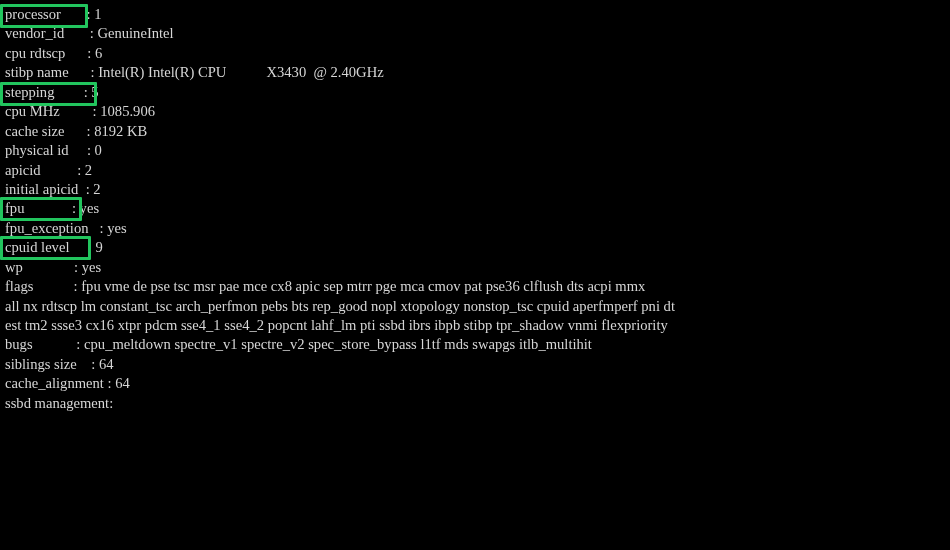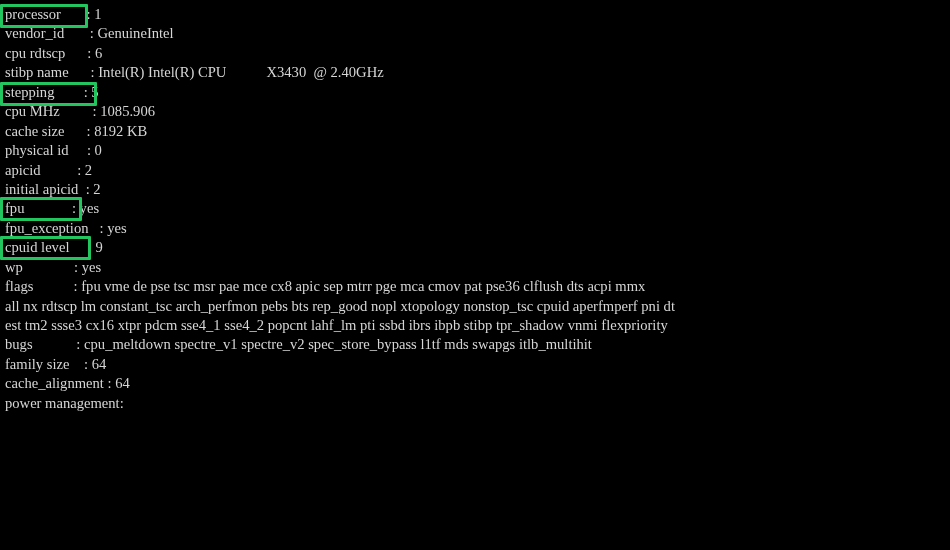--- a/index.html
+++ b/index.html
@@ -66,23 +66,23 @@
       <div class="line"><span class="label">apicid</span><span class="gap">          </span><span class="sep">: </span><span class="value">2</span></div>
       <div class="line"><span class="label">initial apicid</span><span class="gap">  </span><span class="sep">: </span><span class="value">2</span></div>
       <div class="line"><span class="label">fpu</span><span class="gap">             </span><span class="sep">: </span><span class="value">yes</span></div>
       <div class="line"><span class="label">fpu_exception</span><span class="gap">   </span><span class="sep">: </span><span class="value">yes</span></div>
       <div class="line"><span class="label">cpuid level</span><span class="gap">     </span><span class="sep">: </span><span class="value">9</span></div>
       <div class="line"><span class="label">wp</span><span class="gap">              </span><span class="sep">: </span><span class="value">yes</span></div>
       <div class="line"><span class="label">flags</span><span class="gap">           </span><span class="sep">: </span><span class="value">fpu vme de pse tsc msr pae mce cx8 apic sep mtrr pge mca cmov pat pse36 clflush dts acpi mmx</span></div>
       <div class="line"><span class="cont">all nx rdtscp lm constant_tsc arch_perfmon pebs bts rep_good nopl xtopology nonstop_tsc cpuid aperfmperf pni dt</span></div>
       <div class="line"><span class="cont">est tm2 ssse3 cx16 xtpr pdcm sse4_1 sse4_2 popcnt lahf_lm pti ssbd ibrs ibpb stibp tpr_shadow vnmi flexpriority</span></div>
       <div class="line"><span class="label">bugs</span><span class="gap">            </span><span class="sep">: </span><span class="value">cpu_meltdown spectre_v1 spectre_v2 spec_store_bypass l1tf mds swapgs itlb_multihit</span></div>
-      <div class="line"><span class="label">family size</span><span class="gap">    </span><span class="sep">: </span><span class="value">64</span></div>
+      <div class="line"><span class="label">siblings size</span><span class="gap">    </span><span class="sep">: </span><span class="value">64</span></div>
       <div class="line"><span class="label">cache_alignment</span><span class="gap"> </span><span class="sep">: </span><span class="value">64</span></div>
-      <div class="line"><span class="label">power management</span><span class="gap"></span><span class="sep">:</span><span class="value"></span></div>
+      <div class="line"><span class="label">ssbd management</span><span class="gap"></span><span class="sep">:</span><span class="value"></span></div>
     </div>
   <div id="highlights-container">
       <div class="hl" style="left: 0px; top: 4px; width: 88px; height: 24px; border-color: rgb(34, 197, 94);"></div>
       <div class="hl" style="left: 0px; top: 82px; width: 97px; height: 24px; border-color: rgb(34, 197, 94);"></div>
       <div class="hl" style="left: 0px; top: 197px; width: 82px; height: 24px; border-color: rgb(34, 197, 94);"></div>
       <div class="hl" style="left: 0px; top: 236px; width: 91px; height: 24px; border-color: rgb(34, 197, 94);"></div>
     </div>
 </div>
 
 </body></html>

